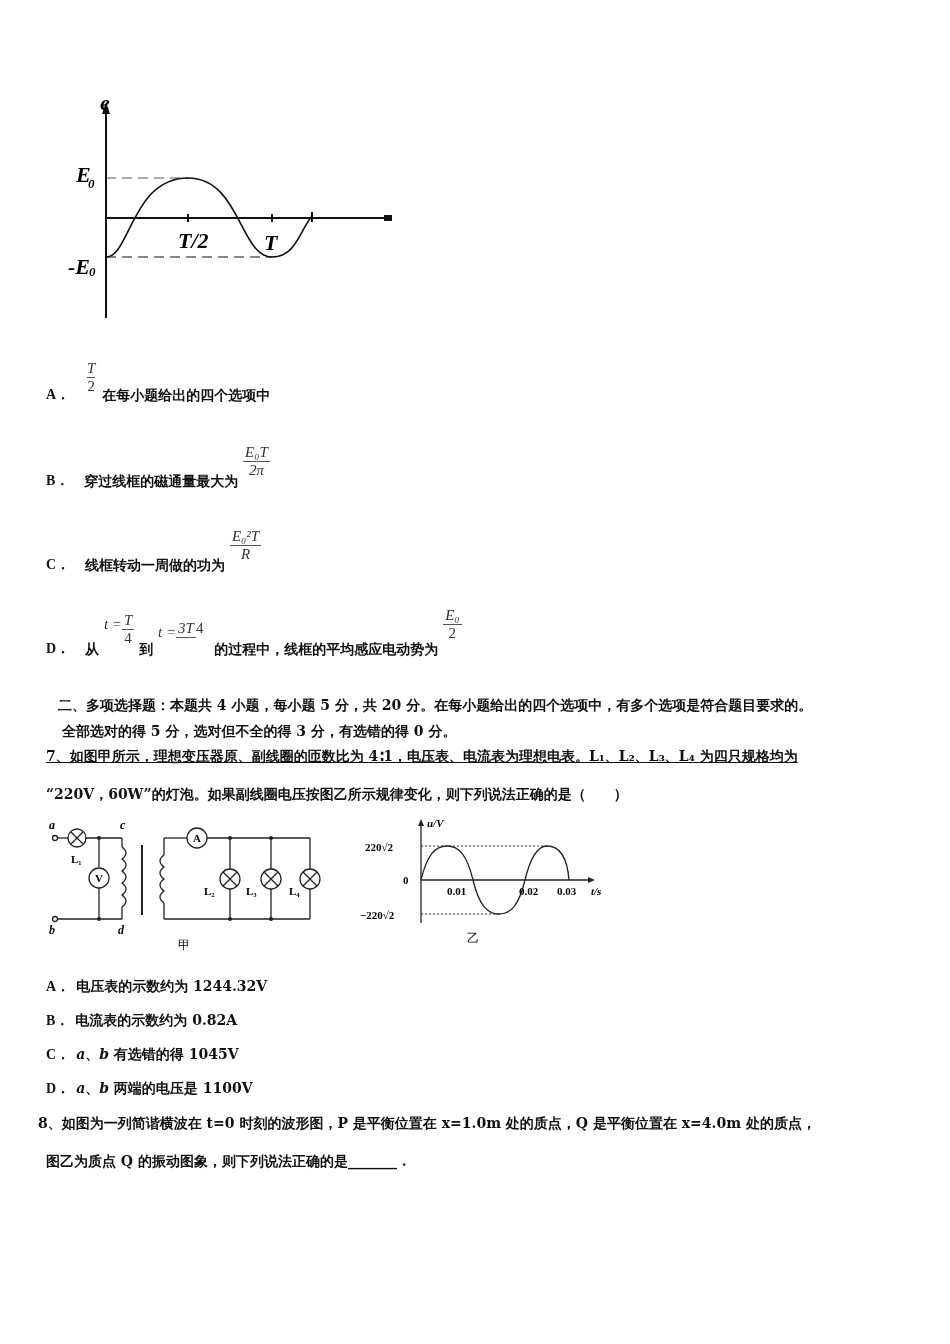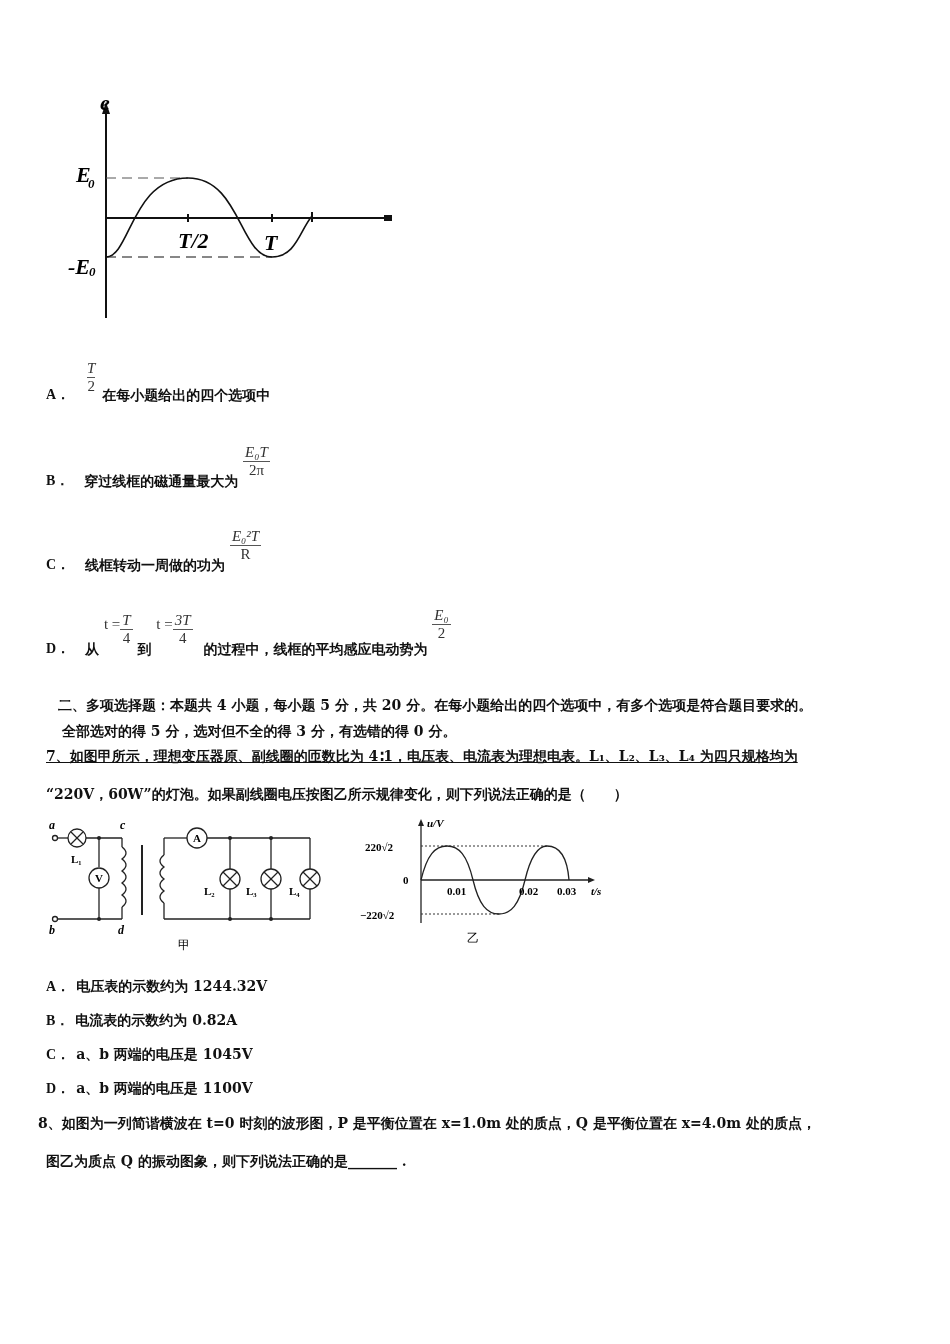--- a/index.html
+++ b/index.html
@@ -4,21 +4,21 @@
 <style>
   html, body { margin:0; padding:0; background:#ffffff; }
   body { width:950px; height:1344px; position:relative; overflow:hidden;
          font-family: "DejaVu Serif", "Liberation Serif", serif; color:#111; }
   .abs { position:absolute; }
   .txt { font-size:14px; font-weight:bold; white-space:nowrap; line-height:16px; }
   .frac { display:inline-flex; flex-direction:column; align-items:center; vertical-align:middle;
           font-family: "Liberation Serif", serif; font-weight:normal; font-size:15px; color:#333; }
   .frac .num { padding:0 2px; border-bottom:1px solid #555; line-height:17px; font-style:italic; }
   .frac .den { line-height:17px; }
-  .it { }
+  .it { font-style:italic; }
   .opt-label { font-family:"Liberation Serif", serif; font-weight:bold; }
   svg text { font-family: "Liberation Serif", "DejaVu Serif", serif; }
 </style>
 </head>
 <body>
 
 <svg class="abs" style="left:60px;top:90px;" width="350" height="240" viewBox="0 0 350 240">
   <line x1="46" y1="228" x2="46" y2="20" stroke="#111" stroke-width="2"></line>
   <polygon points="46,12 42,24 50,24" fill="#111"></polygon>
   <line x1="46" y1="128" x2="330" y2="128" stroke="#111" stroke-width="2"></line>
@@ -71,21 +71,21 @@
   <span class="frac" style="flex-direction:row;align-items:flex-start;">
       <span class="it" style="font-size:15px;margin-top:4px;">t =</span>
       <span style="display:inline-flex;flex-direction:column;align-items:center;">
         <span class="num">T</span>
         <span class="den">4</span>
       </span>
     </span>
   <span style="display:inline-block;vertical-align:bottom;margin-bottom:-10px;">到</span>
   <span class="frac" style="flex-direction:row;align-items:flex-start;">
       <span class="it" style="font-size:15px;margin-top:4px;">t =</span>
-      <span style="display:inline-flex;flex-direction:column;align-items:center;justify-content:center;">
+      <span style="display:inline-flex;flex-direction:row;align-items:center;justify-content:center;">
         <span class="num">3T</span>
         <span class="den">4</span>
       </span>
     </span>
   <span style="display:inline-block;vertical-align:bottom;margin-bottom:-10px;margin-left:6px;">的过程中，线框的平均感应电动势为</span>
   <span class="frac" style="margin-top:-10px;">
       <span class="num">E₀</span>
       <span class="den">2</span>
     </span>
 </div>
@@ -171,17 +171,17 @@
   <text x="5" y="104" font-size="11" font-weight="bold">−220√2</text>
   <text x="92" y="80" font-size="11" font-weight="bold">0.01</text>
   <text x="164" y="80" font-size="11" font-weight="bold">0.02</text>
   <text x="202" y="80" font-size="11" font-weight="bold">0.03</text>
   <text x="236" y="80" font-size="11" font-weight="bold" font-style="italic">t/s</text>
   <text x="112" y="127" font-size="12">乙</text>
 </svg>
 
 <div class="abs txt" style="left:46px;top:978px;"><span class="opt-label">A．</span><span style="margin-left:6px;">电压表的示数约为 1244.32V</span></div>
 <div class="abs txt" style="left:46px;top:1012px;"><span class="opt-label">B．</span><span style="margin-left:6px;">电流表的示数约为 0.82A</span></div>
-<div class="abs txt" style="left:46px;top:1046px;"><span class="opt-label">C．</span><span class="it" style="margin-left:6px;">a</span><span>、</span><span class="it">b</span><span> 两端的电压是 1045V</span></div>
+<div class="abs txt" style="left:46px;top:1046px;"><span class="opt-label">C．</span><span class="it" style="margin-left:6px;">a</span><span>、</span><span class="it">b</span><span> 有选错的得 1045V</span></div>
 <div class="abs txt" style="left:46px;top:1080px;"><span class="opt-label">D．</span><span class="it" style="margin-left:6px;">a</span><span>、</span><span class="it">b</span><span> 两端的电压是 1100V</span></div>
 
 <div class="abs txt" style="left:38px;top:1115px;text-align:right;">8、如图为一列简谐横波在 t=0 时刻的波形图，P 是平衡位置在 x=1.0m 处的质点，Q 是平衡位置在 x=4.0m 处的质点，</div>
 <div class="abs txt" style="left:46px;top:1153px;">图乙为质点 Q 的振动图象，则下列说法正确的是_______ .</div>
 
 </body></html>

